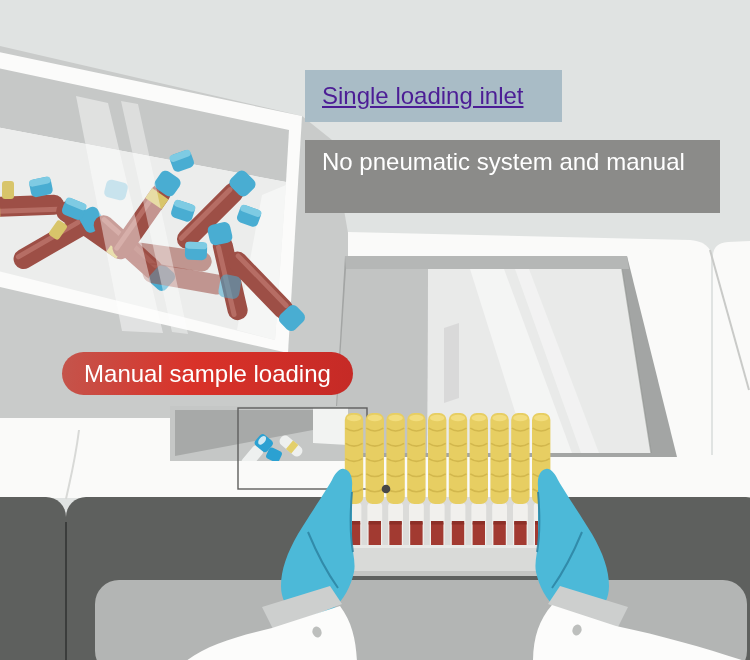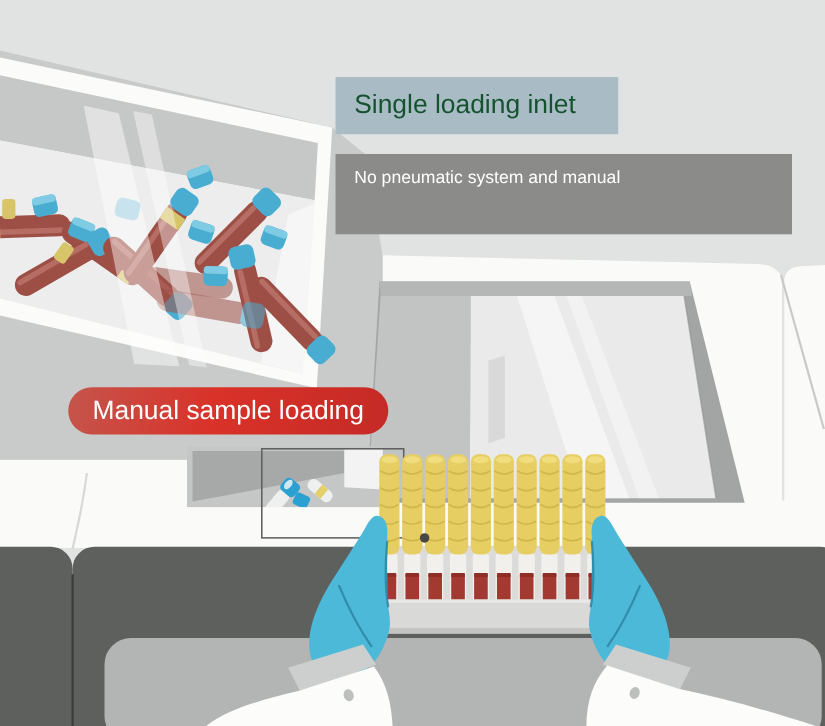--- a/index.html
+++ b/index.html
@@ -3,21 +3,21 @@
 <meta charset="utf-8">
 <style>
   html,body{margin:0;padding:0;background:#e0e3e2;}
   #stage{position:relative;width:750px;height:660px;overflow:hidden;
          font-family:"Liberation Sans",sans-serif;}
   #illu{position:absolute;left:0;top:0;}
   .cap{position:absolute;box-sizing:border-box;color:#fff;}
   #label-inlet{left:305px;top:70px;width:257px;height:52px;
     font-size:24px;line-height:52px;padding-left:17px;}
   #label-pneumatic{left:305px;top:140px;width:415px;height:73px;
-    font-size:16px;line-height:31px;padding:6px 0 0 17px;}
+    font-size:24px;line-height:31px;padding:6px 0 0 17px;}
   #label-manual{left:62px;top:352px;width:291px;height:43px;
     border-radius:22px;font-size:24px;line-height:43px;text-align:center;}
 </style>
 </head>
 <body>
 
 <div id="stage">
 
 <svg id="illu" width="750" height="660" viewBox="0 0 750 660">
 
@@ -325,21 +325,21 @@
          C539,586 546,600 558,610 C570,619 584,621 595,614 C604,608 609,598 609,586
          C609,570 603,553 592,534 C581,516 566,494 558,480 C554,472 550,468 546,469 Z"></path>
     <path d="M538,492 C540,515 540,535 537,552" stroke="#2a7f9f" stroke-width="2" fill="none" opacity="0.8"></path>
     <path d="M582,532 C572,556 562,574 552,588" stroke="#2a7f9f" stroke-width="2" fill="none" opacity="0.8"></path>
     <path fill="#cdcfce" d="M628,607 L560,586 L548,604 L616,631 Z"></path>
     <path fill="#fcfcfb" d="M552,605 L616,626 C664,636 708,649 748,662 L533,662 C533,638 539,620 552,605 Z"></path>
     <ellipse cx="577" cy="630" rx="4.5" ry="5.5" transform="rotate(20 577 630)" fill="#bdbfbd"></ellipse>
   </g>
 </svg>
 
-<div id="label-inlet" class="cap" style="background: rgb(169, 188, 198); color: #14532d;">
+<div id="label-inlet" class="cap" style="background: rgb(169, 188, 198); color: #4c1d95; text-decoration: underline;">
   <span>Single loading inlet</span>
 </div>
 
 <div id="label-pneumatic" class="cap" style="background: rgb(139, 139, 137); color: rgb(255, 255, 255);">
   <div>No pneumatic system and manual</div>
 </div>
 
 <div id="label-manual" class="cap" style="background: linear-gradient(100deg, rgb(196, 85, 76) 0%, rgb(217, 50, 41) 45%, rgb(197, 42, 38) 100%); color: rgb(255, 255, 255);">
   <span>Manual sample loading</span>
 </div>

